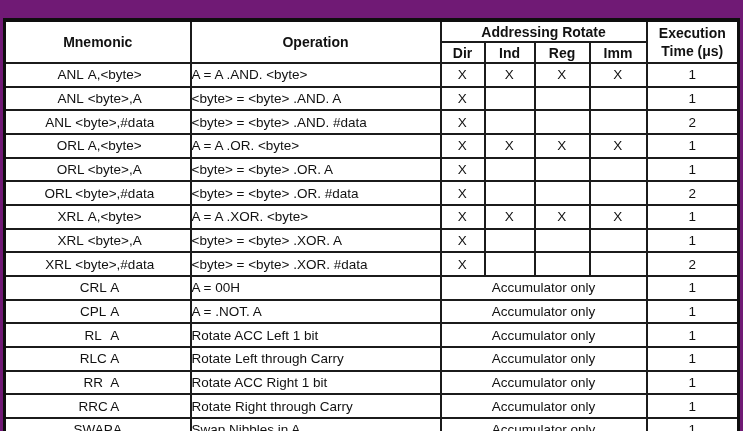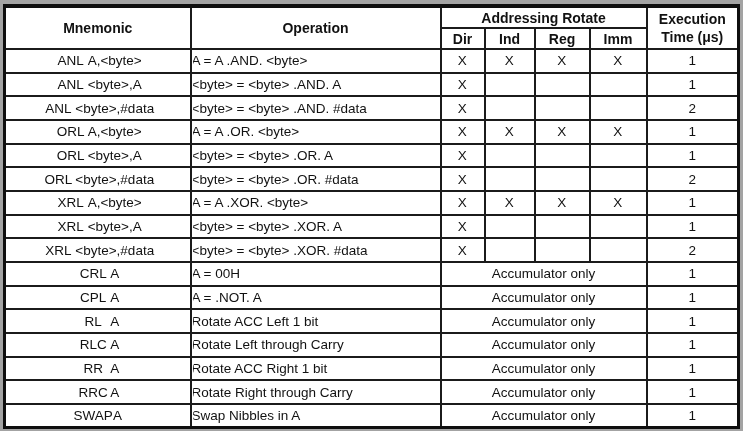--- a/index.html
+++ b/index.html
@@ -4,22 +4,22 @@
 <style>
   html, body {
     margin: 0;
     padding: 0;
     background: #ffffff;
   }
   .sheet {
     width: 743px;
     height: 431px;
     box-sizing: border-box;
-    padding: 4px 3px 0 3px;
-    background: #a3a3a3;
+    padding: 18px 3px 0 3px;
+    background: #701a75;
   }
   table.inst {
     width: 736px;
     height: 425px;
     border-collapse: collapse;
     table-layout: fixed;
     font-family: "Liberation Sans", sans-serif;
     color: #111111;
     background: #ffffff;
     border: 3px solid #0e0e0e;
@@ -41,21 +41,21 @@
   thead tr.hdr-sub { height: 21px; }
   .exec-hdr span { display: block; line-height: 18px; }
   tbody td {
     font-size: 13.5px;
     text-align: center;
     vertical-align: middle;
   }
   tbody tr { height: 23px; }
   td.c-mnem { text-align: center; padding-left: 9px; }
   td.c-mnem .mnem { display: inline-block; min-width: 34px; }
-  td.c-op { text-align: left; padding-left: 7px; border-radius: 11px; }
+  td.c-op { text-align: left; padding-left: 7px; }
   td.c-x { letter-spacing: 0.5px; }
 </style>
 </head>
 <body>
 
 <div class="sheet">
   <table class="inst">
     <colgroup>
       <col style="width:186px">
       <col style="width:250px">

